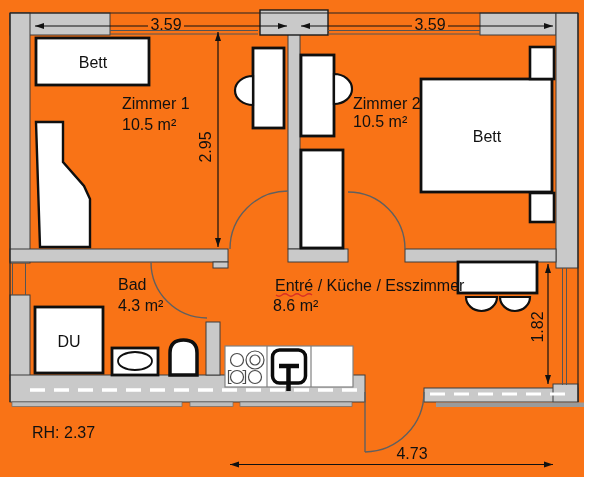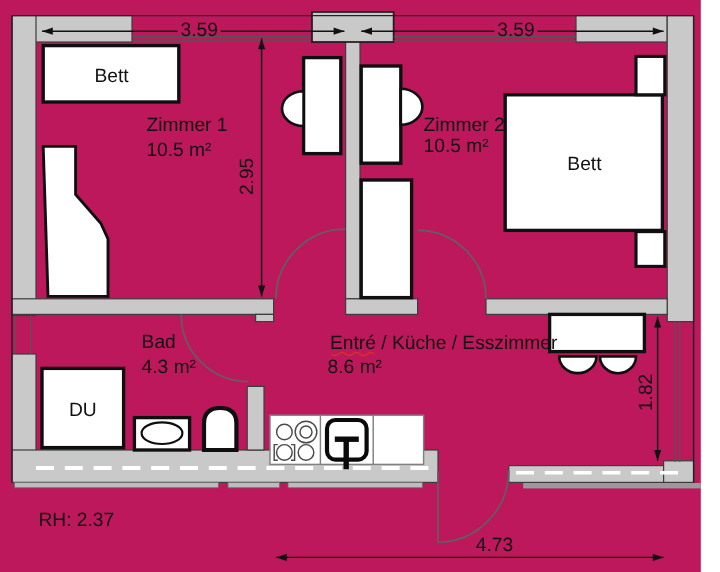--- a/index.html
+++ b/index.html
@@ -1,17 +1,17 @@
 <!DOCTYPE html>
 <html><head>
 <meta charset="utf-8">
 <style>
   html,body{margin:0;padding:0;background:#fff;}
   body{width:600px;height:477px;font-family:"Liberation Sans",sans-serif;}
-  .plan-wrap{width:584px;height:477px;position:relative;background:#be185d;}
+  .plan-wrap{width:584px;height:477px;position:relative;background:#f97316;}
   svg{display:block;}
   svg text{fill:#111;font-family:"Liberation Sans",sans-serif;}
   .room-label{font-size:16px;}
   .dim-label{font-size:16px;}
   .furn-label{font-size:16px;}
 </style>
 </head>
 <body>
 
 <div class="plan-wrap">

